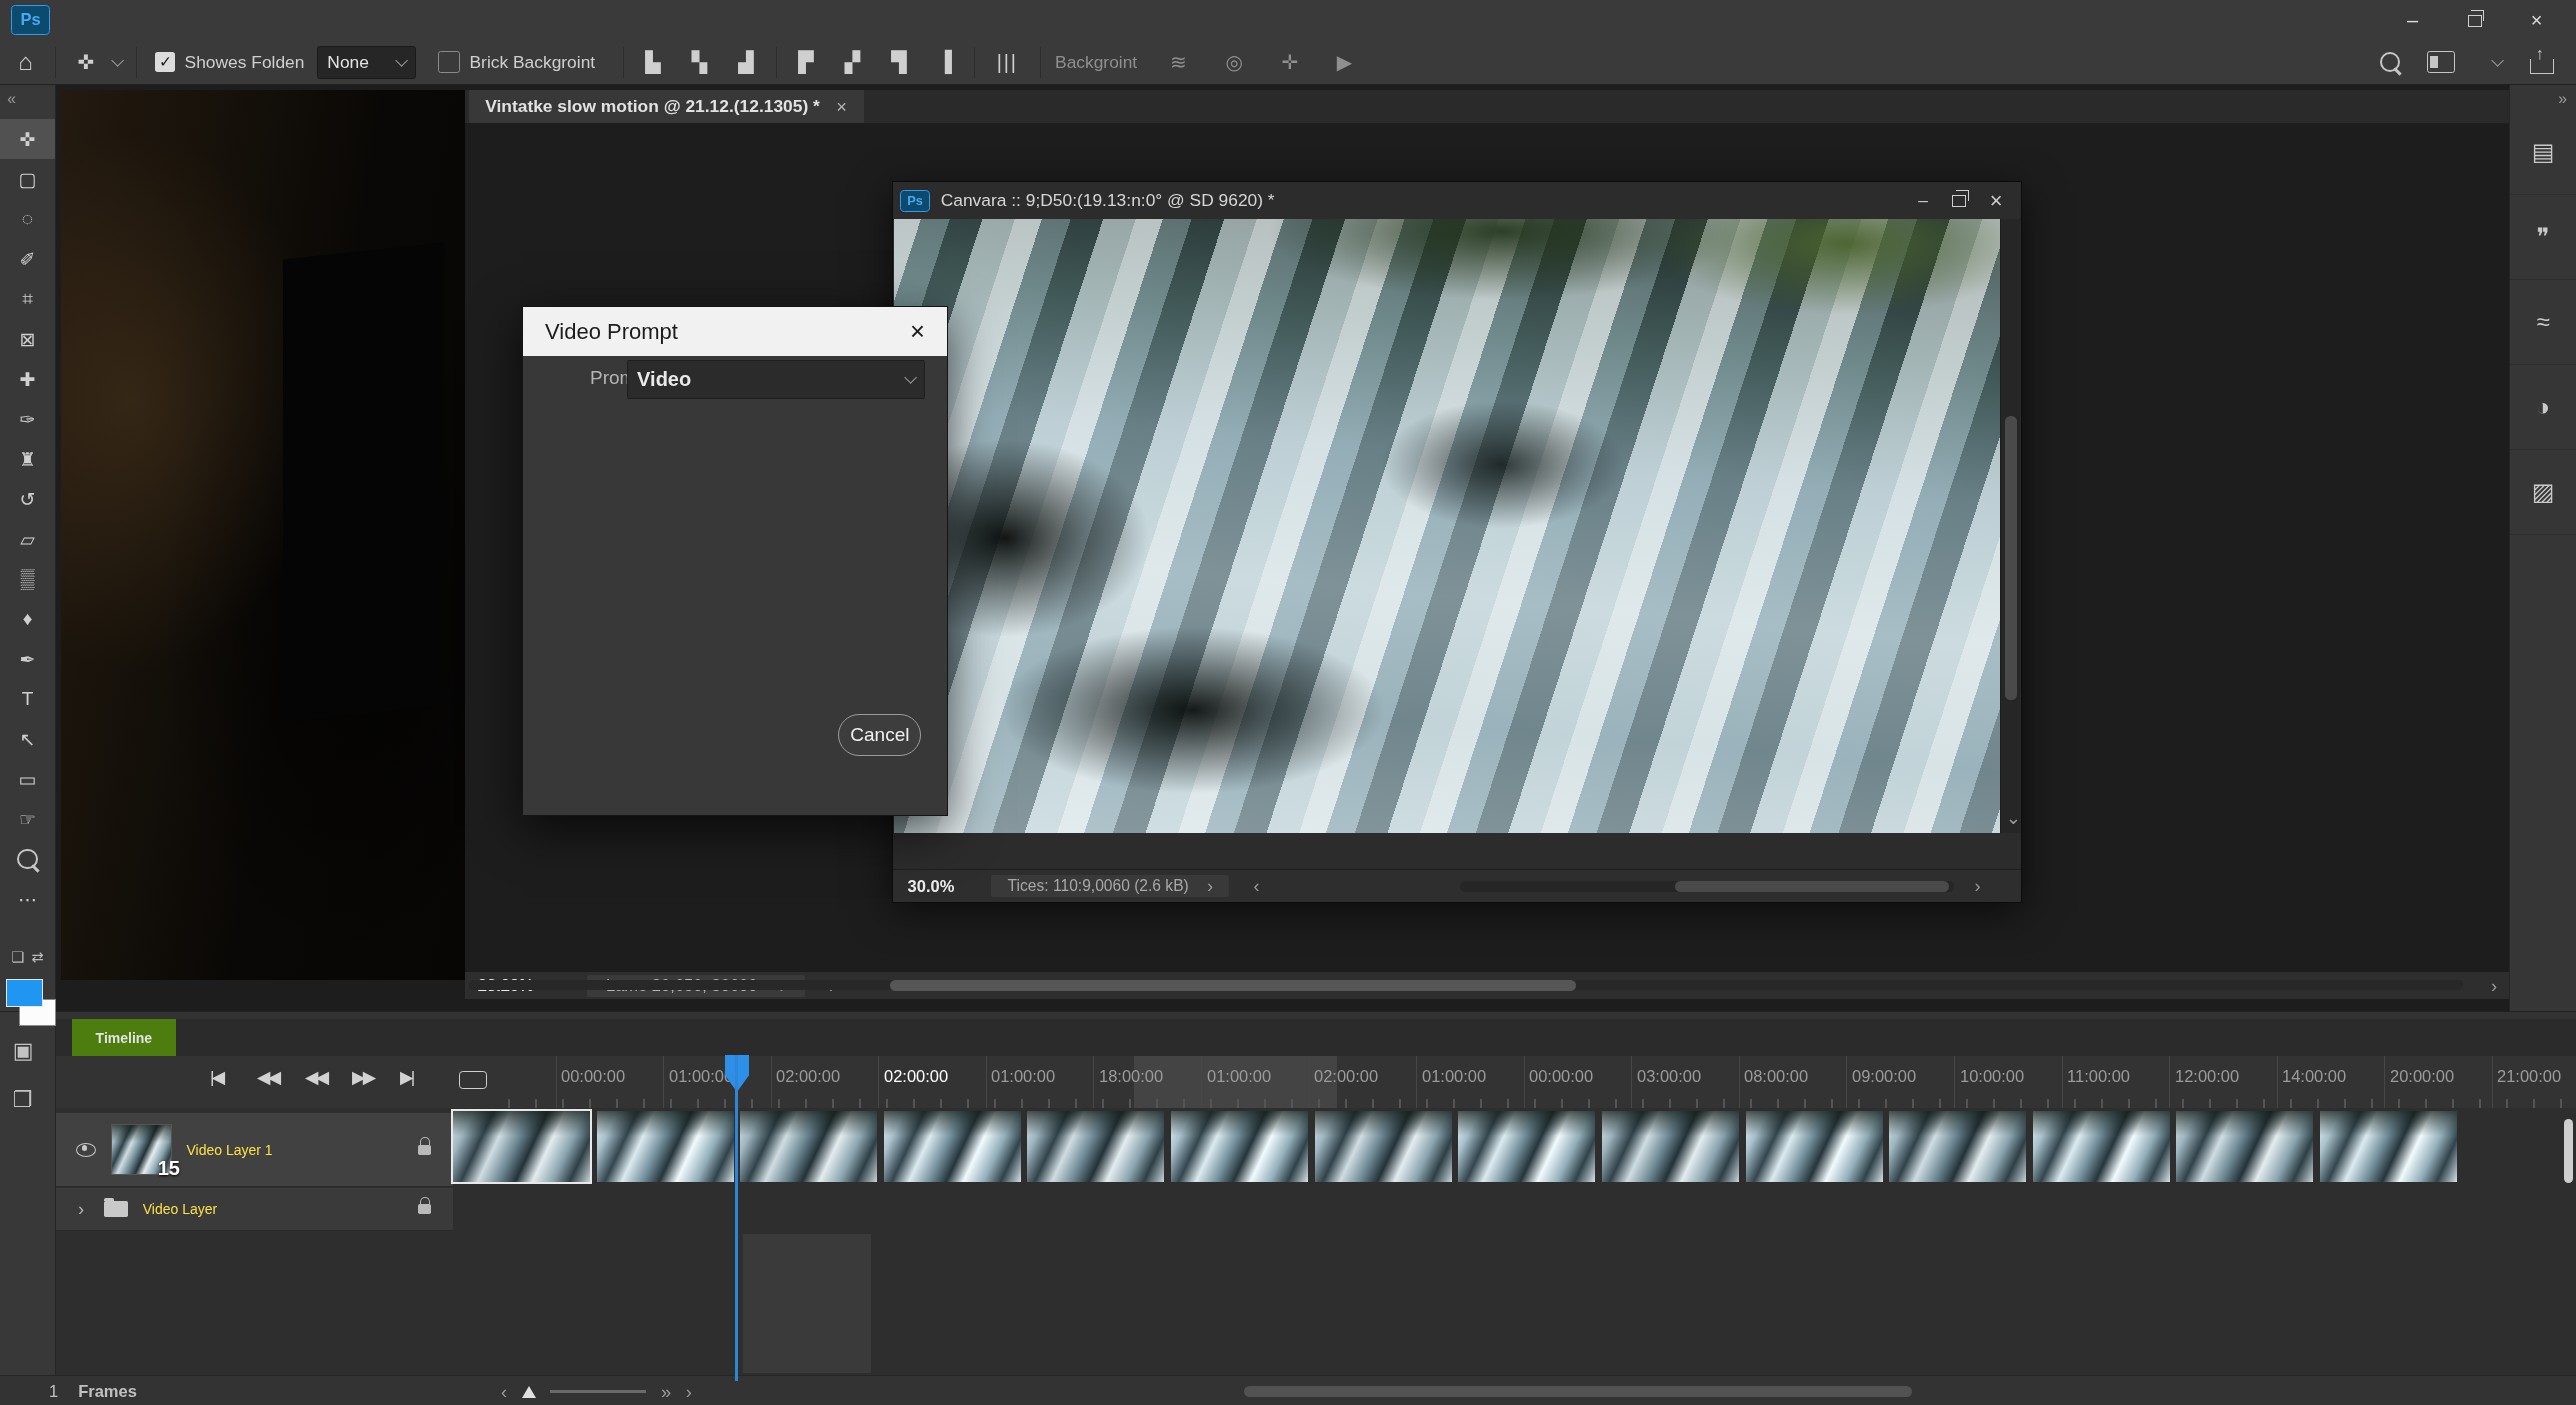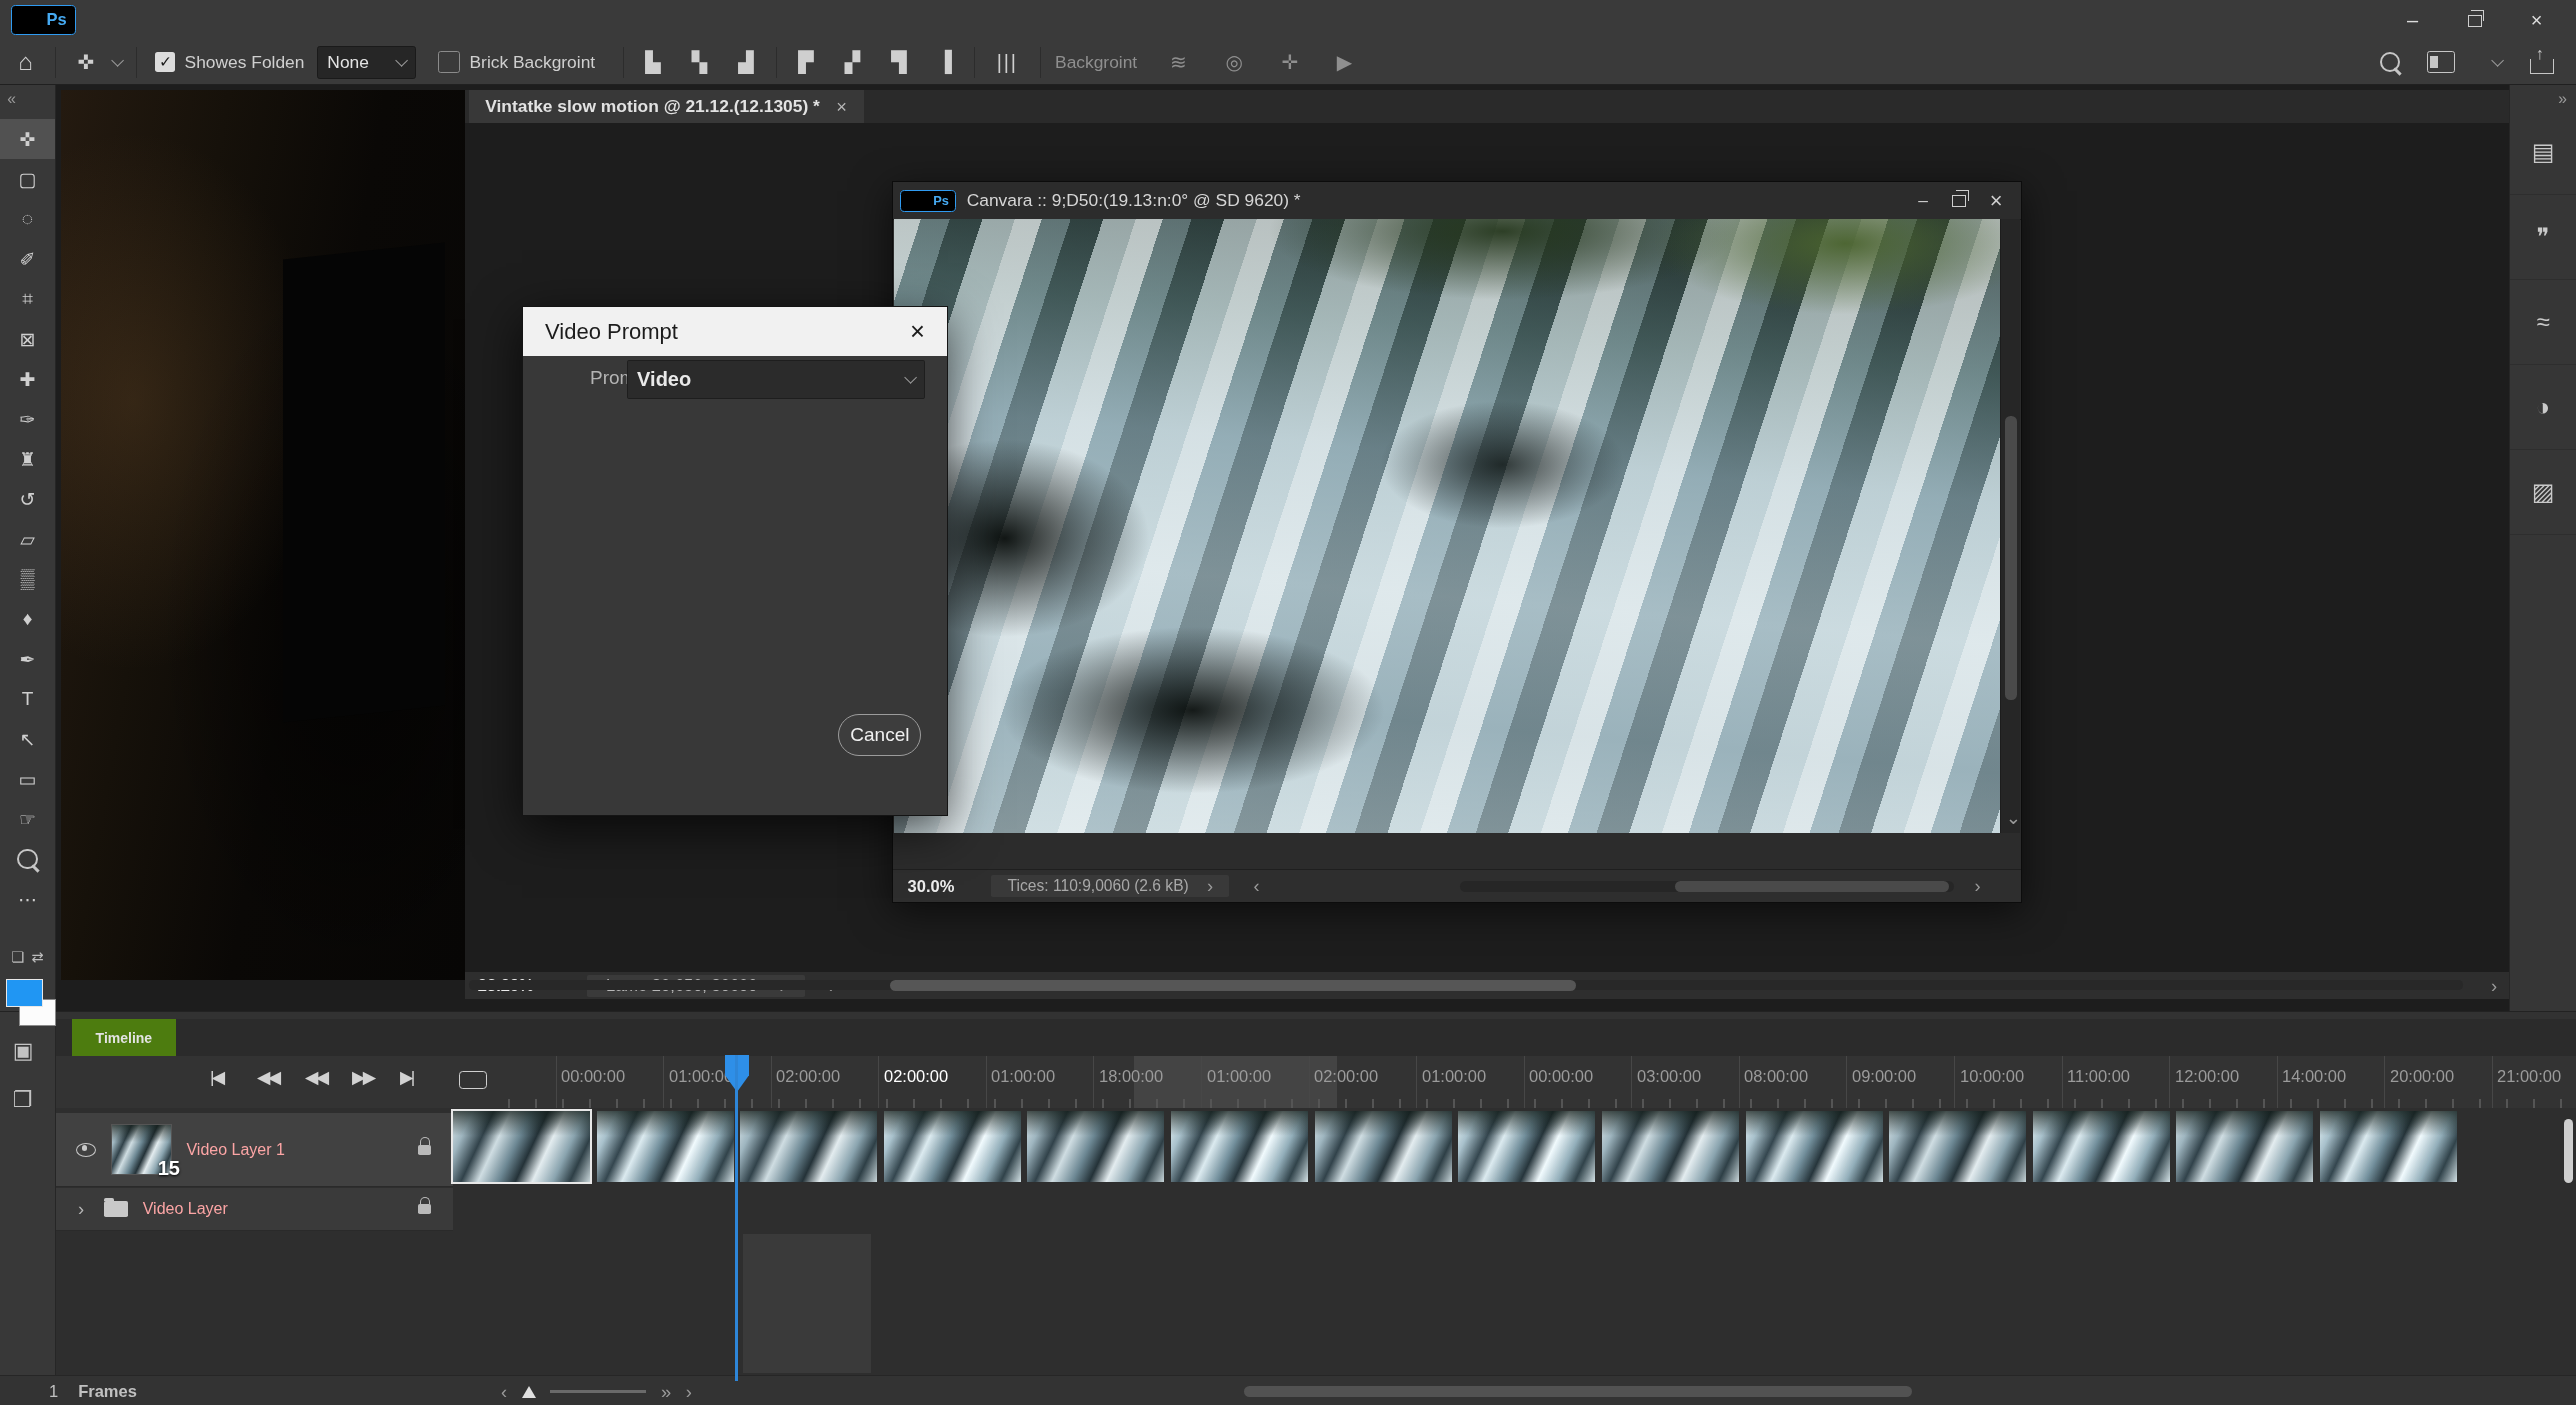--- a/index.html
+++ b/index.html
@@ -1,23 +1,23 @@
 <!DOCTYPE html>
 <html style="font-size:14.6px"><head>
 <meta charset="utf-8">
 <style>
   html,body{margin:0;padding:0;background:#1d1d1d;}
   body{width:2576px;height:1405px;position:relative;overflow:hidden;
        font-family:"Liberation Sans", sans-serif;color:#d8d8d8;-webkit-font-smoothing:antialiased;}
   
   #menubar{position:absolute;left:0;top:0;width:2576px;height:40px;background:#3a3a3a;
            display:flex;align-items:center;border-bottom:0.9px solid #2a2a2a;z-index:40;}
-  .pslogo{width:37px;height:27.4px;margin:0 12.8px 0 11px;background:#000000;border:1.8px solid #2f9bf2;
+  .pslogo{width:37px;height:27.4px;margin:0 12.8px 0 11px;background:#0c4a6e;border:1.8px solid #2f9bf2;
           border-radius:4.6px;color:#46aaf2;font-weight:bold;font-size:16.5px;display:flex;
-          align-items:center;justify-content:center;flex:none;padding-left:26px;}
+          align-items:center;justify-content:center;flex:none;}
   #menu-items{display:flex;gap:35px;font-size:18.3px;color:#e6e6e6;}
   .mitem{cursor:default;}
   #win-controls{margin-left:auto;display:flex;align-items:center;gap:31px;padding-right:24px;font-size:20px;color:#ddd;}
   .winbtn{width:31px;text-align:center;}
   
   #optionsbar{position:absolute;left:0;top:40px;width:2576px;height:44px;background:#3a3a3a;
               display:flex;align-items:center;border-bottom:0.9px solid #202020;z-index:40;font-size:17.4px;}
   .sep{width:0.9px;height:31px;background:#2c2c2c;margin:0 14.6px;flex:none;}
   .obicon{color:#cfcfcf;font-size:20px;margin:0 7.3px;flex:none;}
   .cb{width:20px;height:20px;border-radius:2.7px;margin:0 9.1px 0 3.7px;flex:none;
@@ -137,21 +137,21 @@
   #track-bg{position:absolute;left:56px;top:96px;width:2520px;height:267px;background:#2e2e2e;}
   #row1-left{position:absolute;left:56px;top:101px;width:397px;height:73px;background:#414141;
       display:flex;align-items:center;border-bottom:1.8px solid #2a2a2a;}
   .eye{width:18.3px;height:12px;border:1.8px solid #c8c8c8;border-radius:60%;margin:0 14.6px 0 20px;position:relative;flex:none;}
   .eye::after{content:"";position:absolute;left:4.6px;top:1.8px;width:5.5px;height:5.5px;border-radius:50%;background:#c8c8c8;}
   .thumbimg{width:59px;height:49px;border:0.9px solid #555;position:relative;flex:none;}
   .water{background:
      linear-gradient(180deg, rgba(18,28,24,.75), transparent 35%),
      linear-gradient(115deg,#dfe9ec 0%,#9fb6c0 12%,#31424a 24%,#cfdde2 34%,#6d8894 46%,#243238 56%,#e3ecef 66%,#8aa4af 78%,#2e3f46 88%,#c8d6da 100%);}
   .badge15{position:absolute;right:-9.1px;bottom:-5.5px;color:#fff;font-weight:bold;font-size:20px;text-shadow:0 0.9px 2.7px #000;}
-  .lname{margin-left:14.6px;font-size:16px;color:#fca5a5;}
+  .lname{margin-left:14.6px;font-size:14px;color:#fde047;}
   .lock{width:12.8px;height:10px;background:#b9b9b9;border-radius:1.8px;position:relative;margin-left:auto;margin-right:22px;flex:none;}
   .lock::before{content:"";position:absolute;top:-7.3px;left:1.8px;width:8.2px;height:6.4px;border:1.8px solid #b9b9b9;
        border-bottom:none;border-radius:5.5px 5.5px 0 0;}
   #row2-left{position:absolute;left:56px;top:176px;width:397px;height:42px;background:#3a3a3a;
       display:flex;align-items:center;border-bottom:0.9px solid #2a2a2a;}
   #row2-left .chevr{margin-left:22px;color:#b5b5b5;font-size:18.3px;}
   .folder{width:24px;height:15.6px;background:#c9c9c9;border-radius:1.8px;position:relative;margin-left:20px;flex:none;}
   .folder::before{content:"";position:absolute;top:-3.7px;left:0;width:10px;height:3.7px;background:#c9c9c9;border-radius:1.8px 1.8px 0 0;}
   #filmstrip{position:absolute;left:453px;top:99px;height:71px;}
   .frame{position:absolute;top:0;width:137px;height:71px;}

